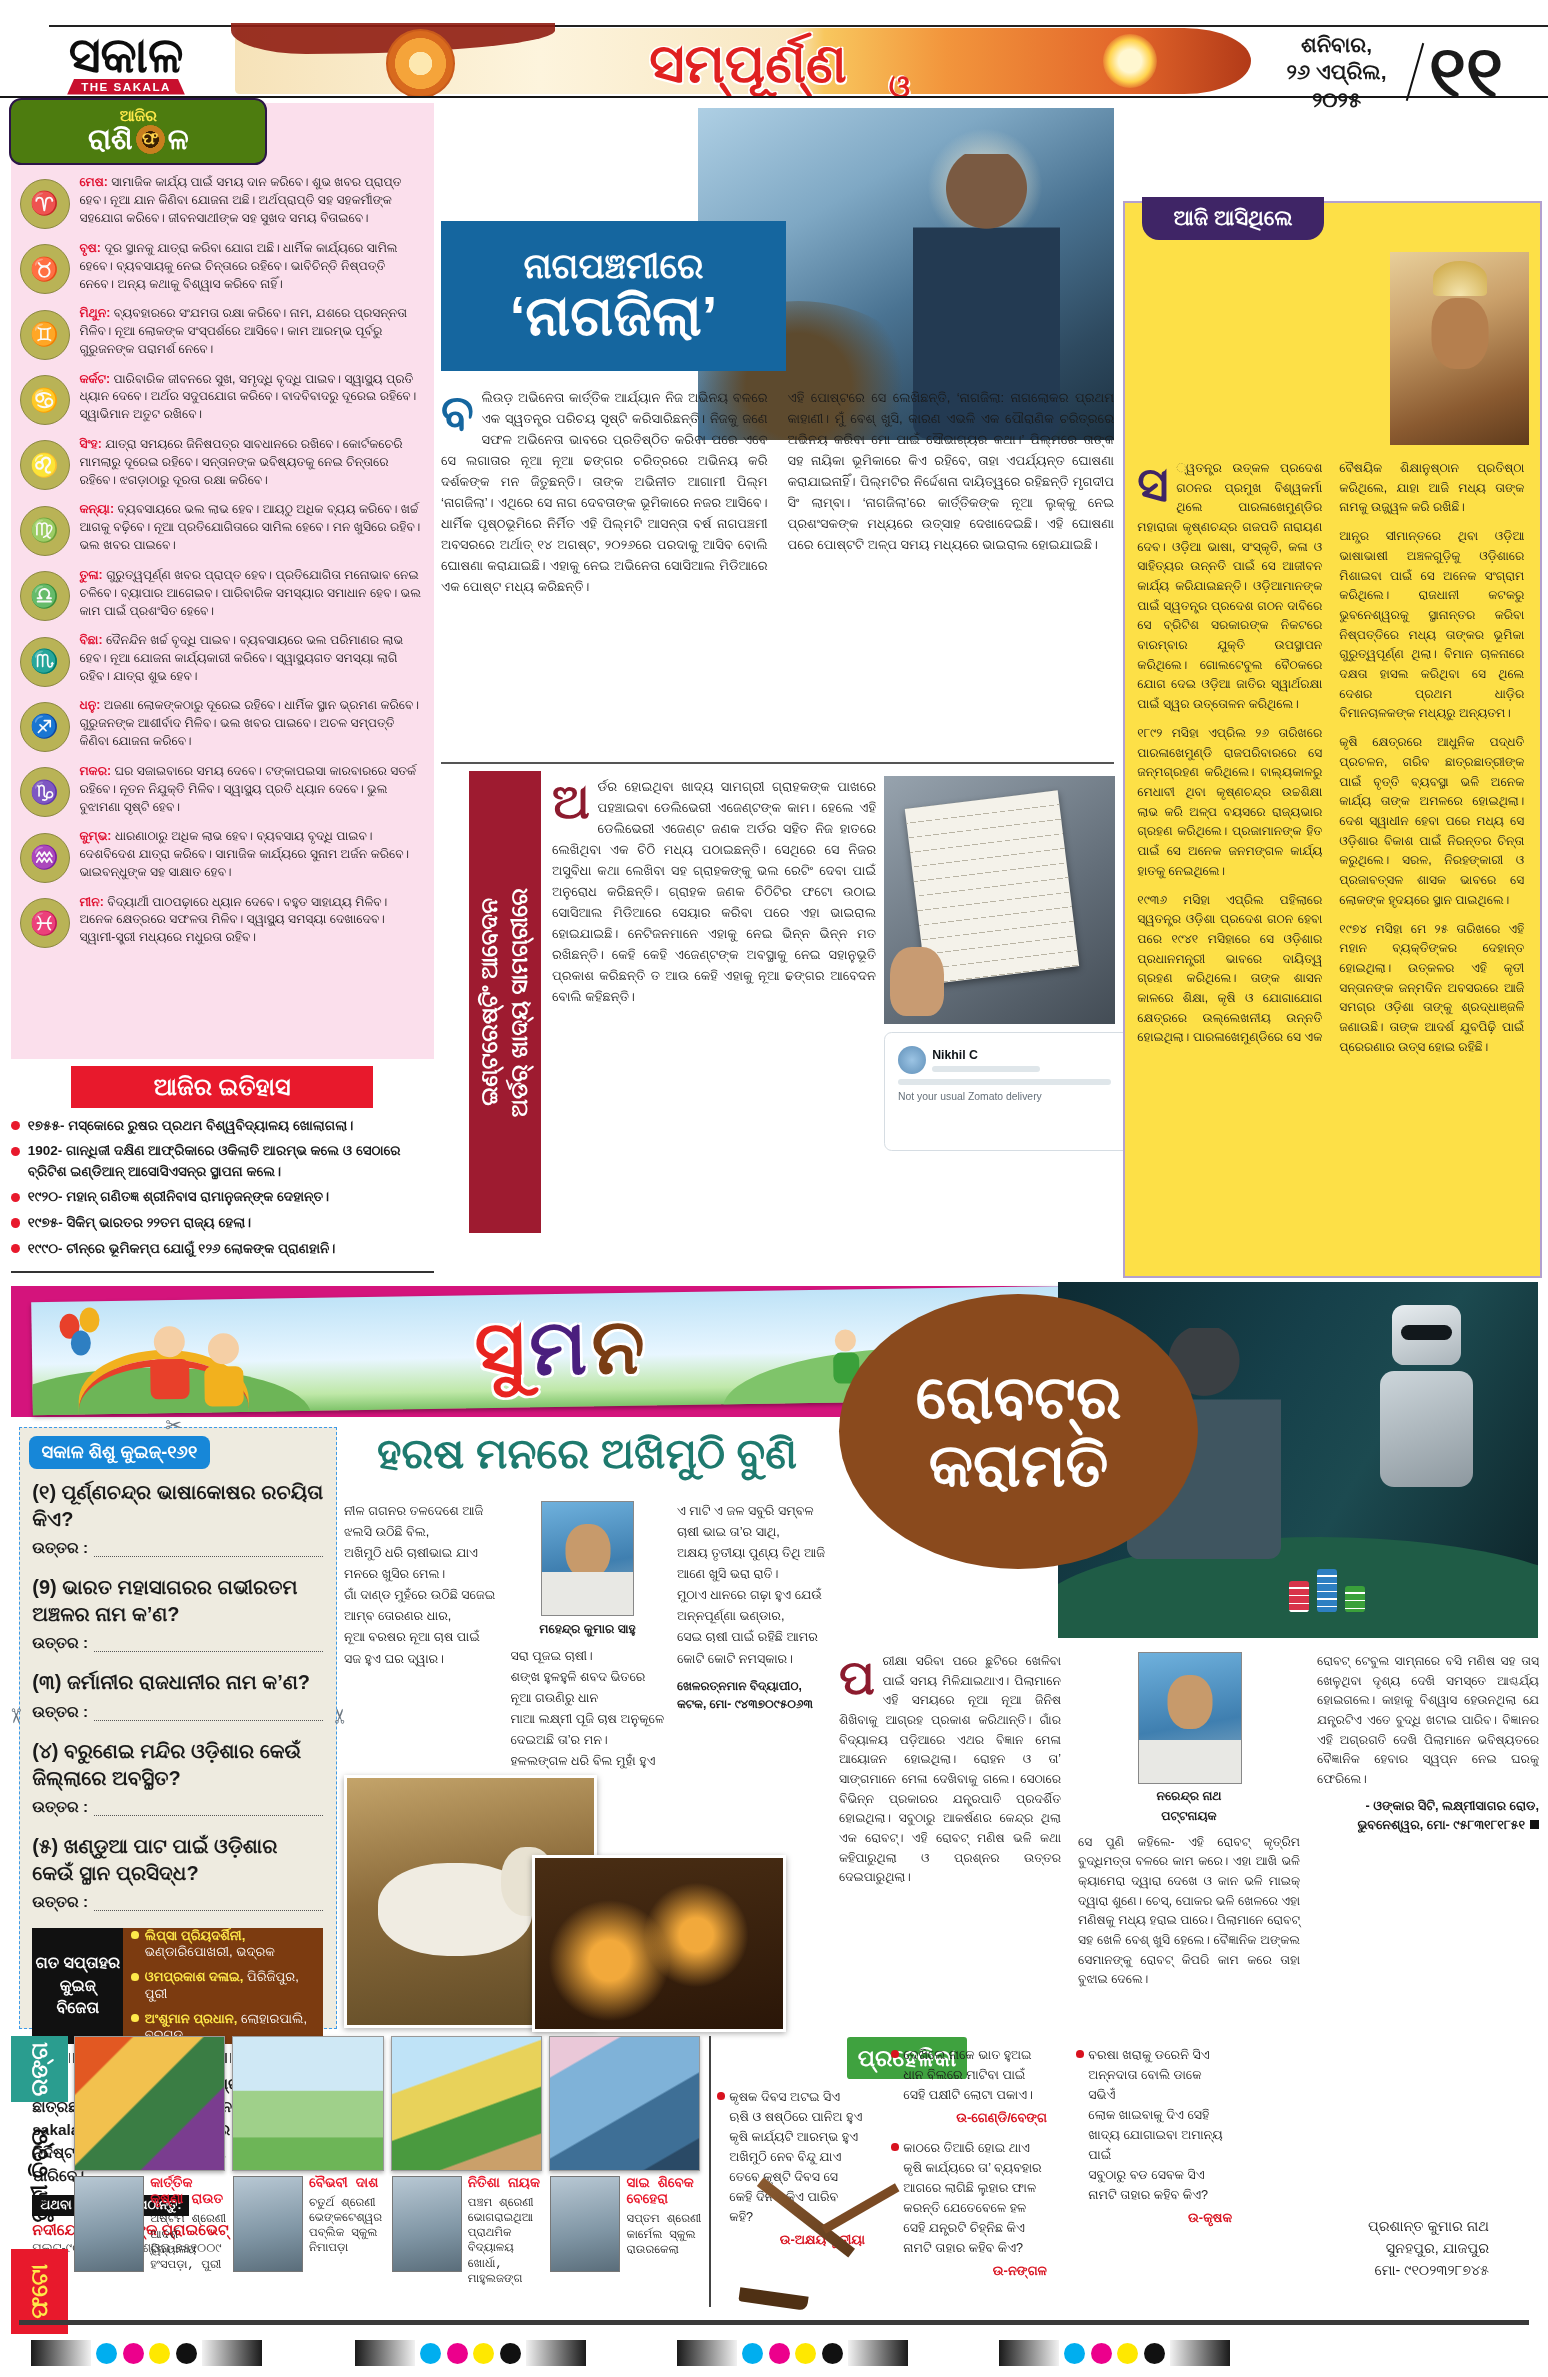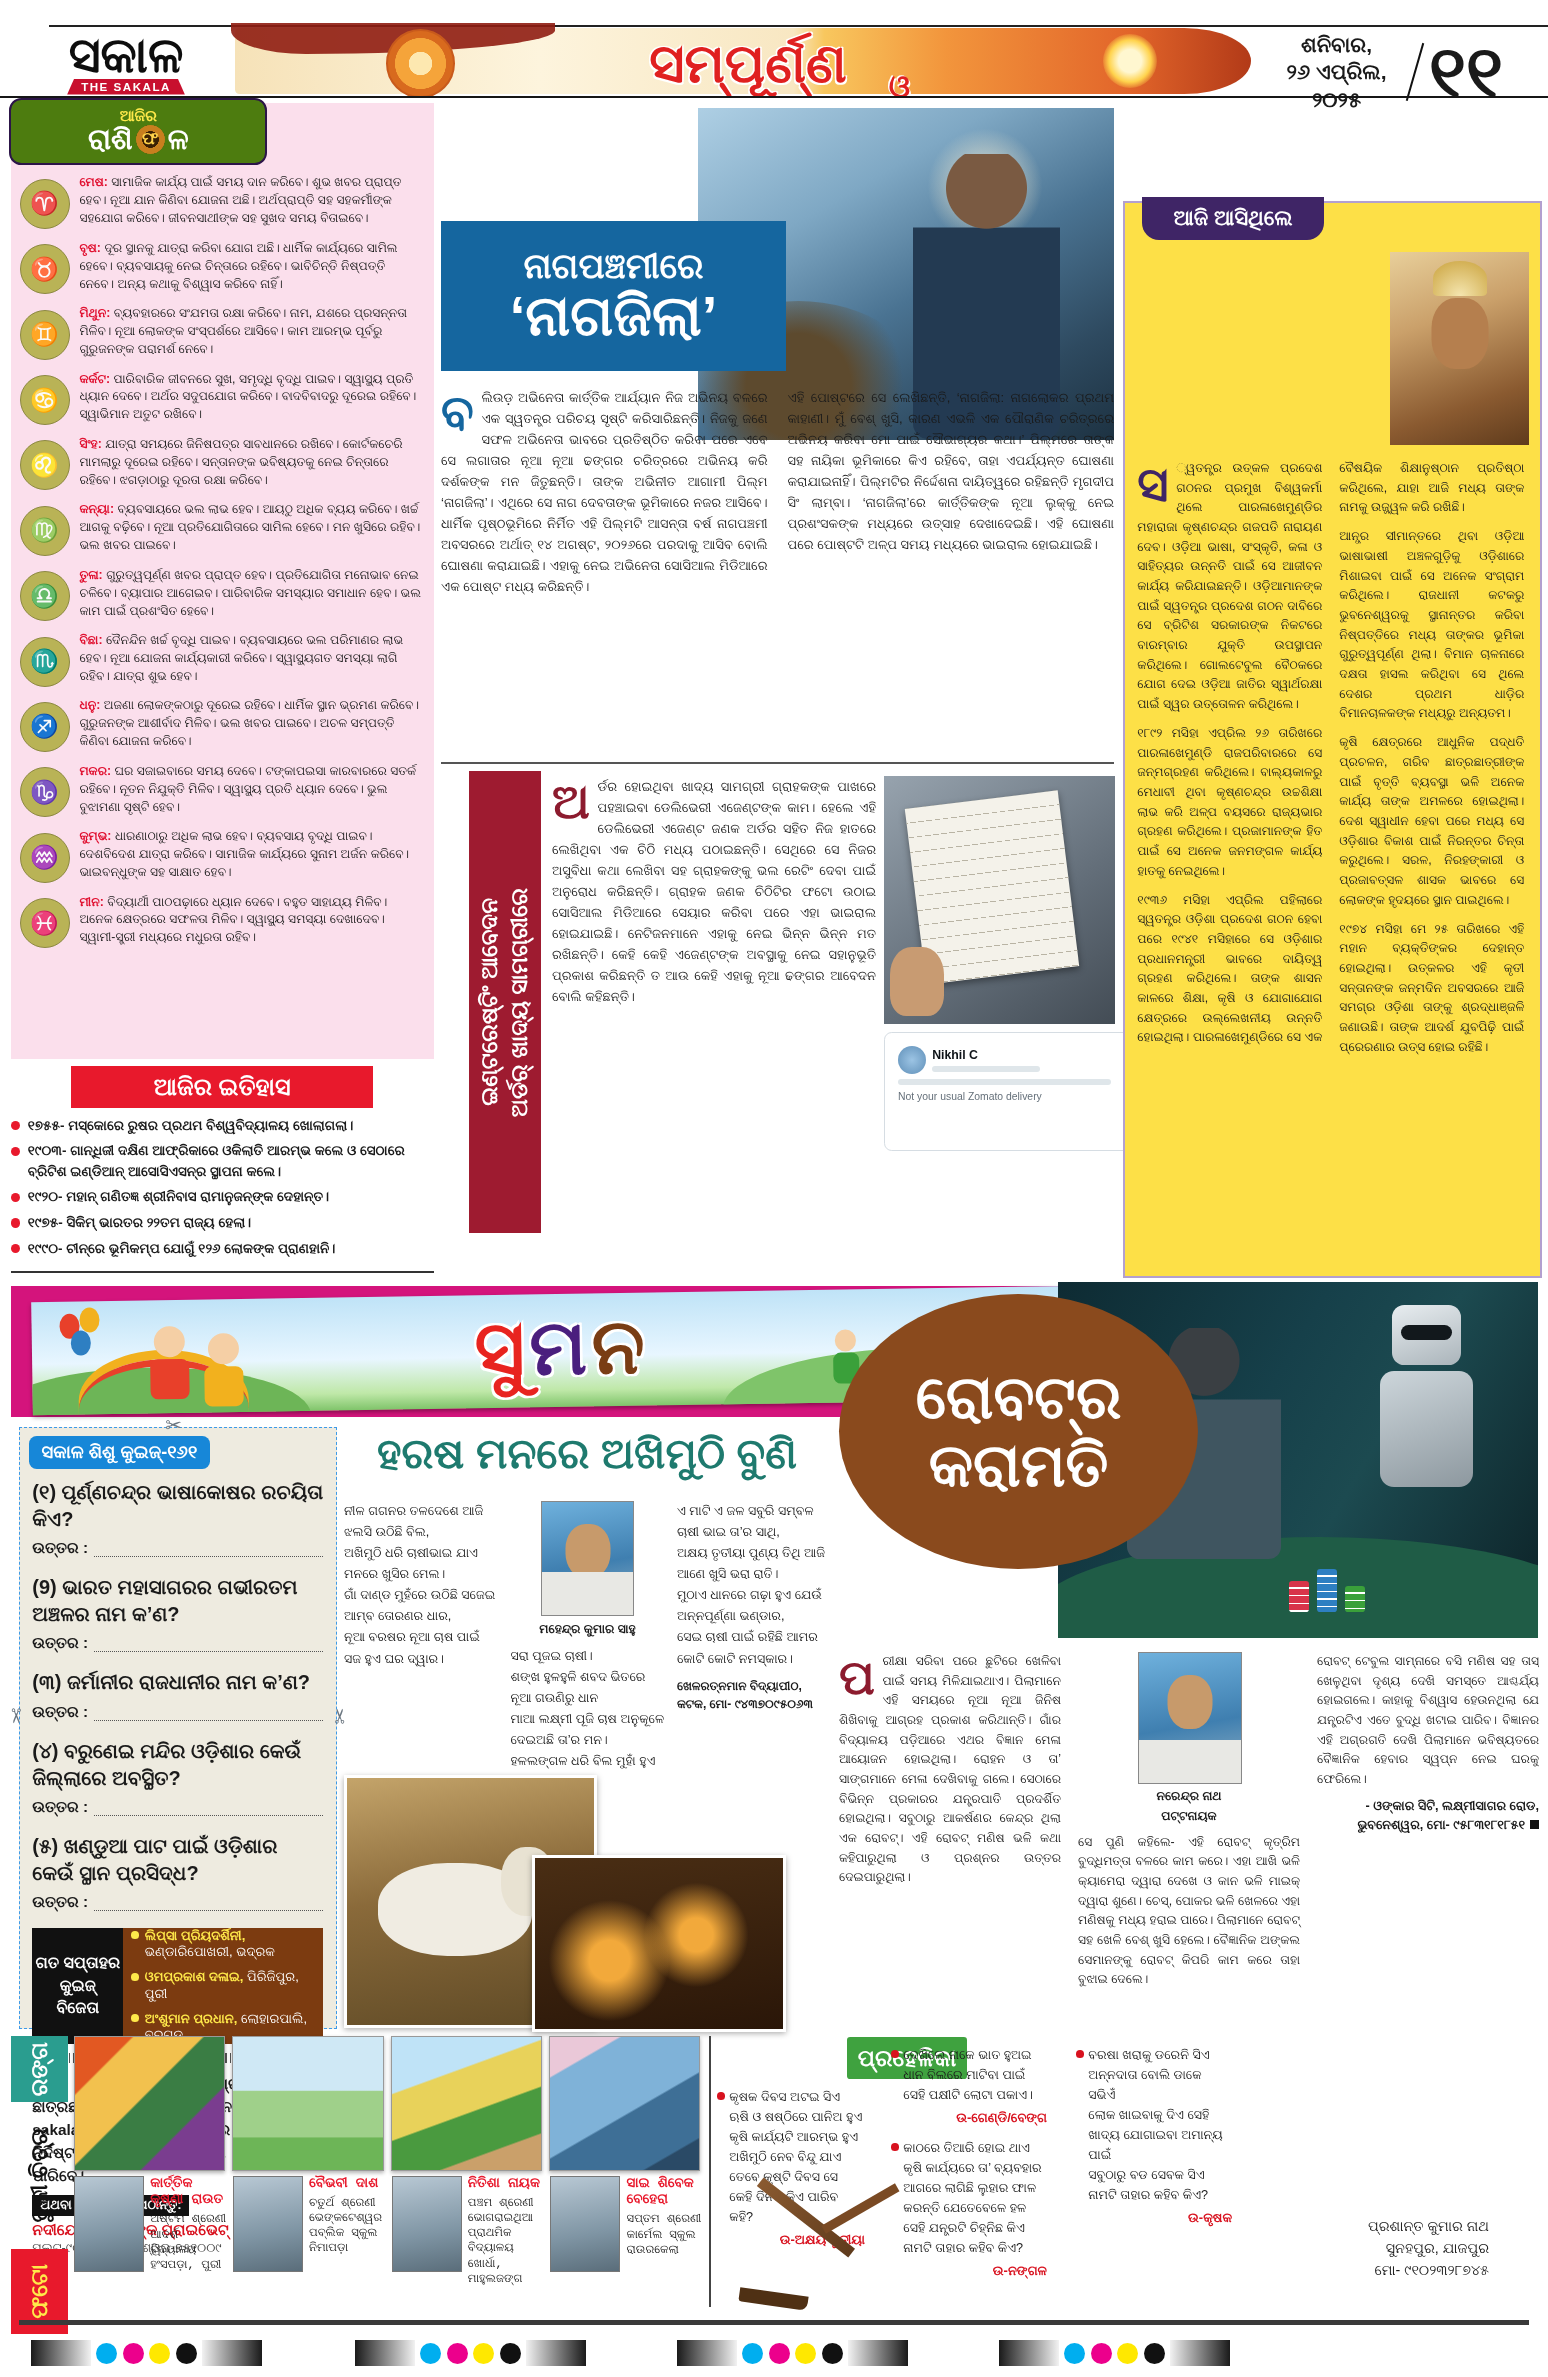--- a/index.html
+++ b/index.html
@@ -325,21 +325,21 @@
 
   <div class="abs hist-box">
     <div class="hist-head">ଆଜିର ଇତିହାସ</div>
     <div class="hist-list">
       <div class="hist-item">
           <span class="hist-dot"></span>
           <span>୧୭୫୫- ମସ୍କୋରେ ରୁଷର ପ୍ରଥମ ବିଶ୍ୱବିଦ୍ୟାଳୟ ଖୋଲାଗଲା।</span>
         </div>
       <div class="hist-item">
           <span class="hist-dot"></span>
-          <span>୧୯୦୩- ଗାନ୍ଧିଜୀ ଦକ୍ଷିଣ ଆଫ୍ରିକାରେ ଓକିଲାତି ଆରମ୍ଭ କଲେ ଓ ସେଠାରେ ବ୍ରିଟିଶ ଇଣ୍ଡିଆନ୍ ଆସୋସିଏସନ୍‌ର ସ୍ଥାପନା କଲେ।</span>
+          <span>1902- ଗାନ୍ଧିଜୀ ଦକ୍ଷିଣ ଆଫ୍ରିକାରେ ଓକିଲାତି ଆରମ୍ଭ କଲେ ଓ ସେଠାରେ ବ୍ରିଟିଶ ଇଣ୍ଡିଆନ୍ ଆସୋସିଏସନ୍‌ର ସ୍ଥାପନା କଲେ।</span>
         </div>
       <div class="hist-item">
           <span class="hist-dot"></span>
           <span>୧୯୨୦- ମହାନ୍ ଗଣିତଜ୍ଞ ଶ୍ରୀନିବାସ ରାମାନୁଜନ୍‌ଙ୍କ ଦେହାନ୍ତ।</span>
         </div>
       <div class="hist-item">
           <span class="hist-dot"></span>
           <span>୧୯୭୫- ସିକିମ୍ ଭାରତର ୨୨ତମ ରାଜ୍ୟ ହେଲା।</span>
         </div>
       <div class="hist-item">

